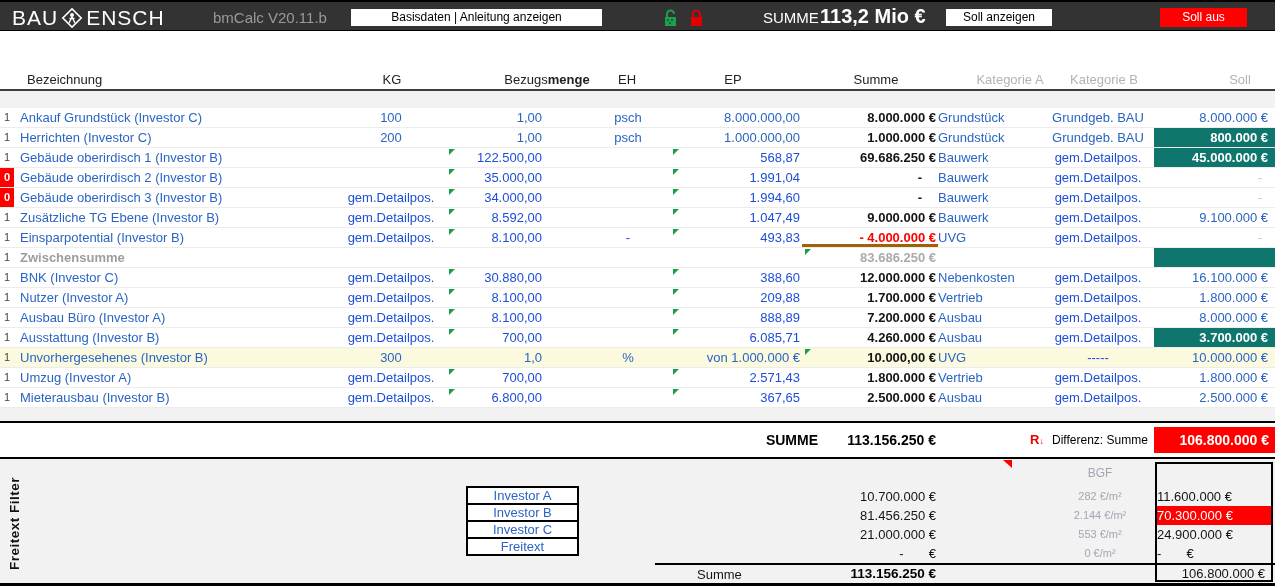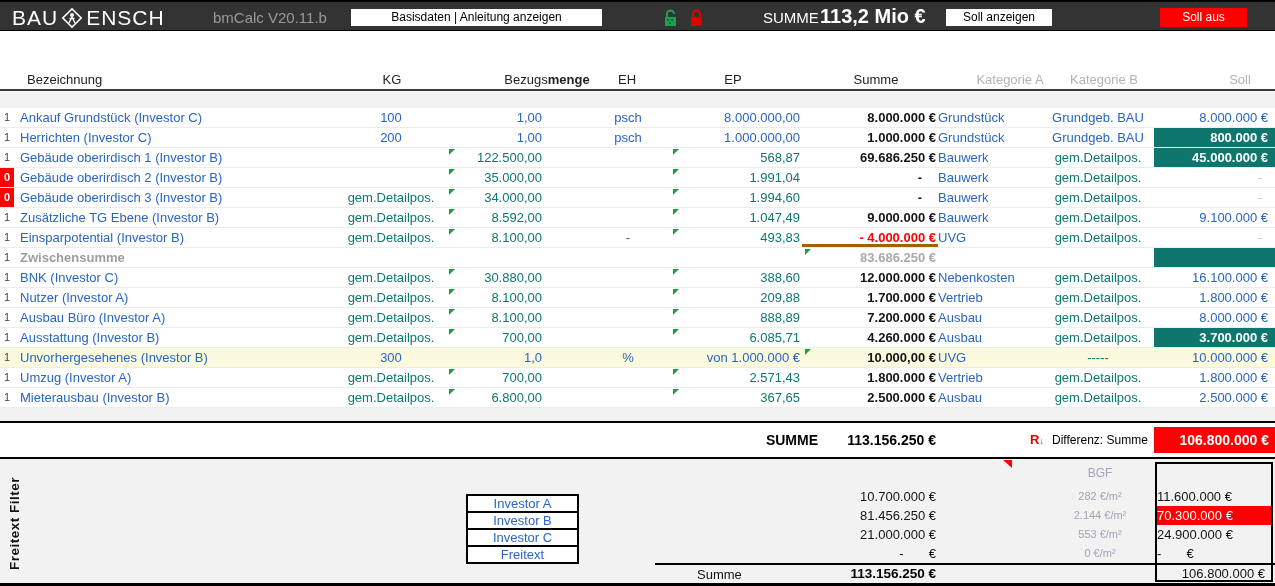--- a/index.html
+++ b/index.html
@@ -49,21 +49,21 @@
   .c-summe.dash { padding-right:16px; }
   .c-summe.neg { color:#f00; }
   .c-summe.subtotal { color:#aaa; }
   .c-summe.underline { border-bottom:3px solid #a16207; }
   .c-kata { width:104px; text-align:left; }
   .c-katb { width:112px; text-align:center; }
   .c-soll { width:121px; text-align:right; padding-right:7px; }
   .c-soll.alert { background:#0f766e; color:#fff; font-weight:700; }
   .c-soll.dash { color:#c9c9c9; padding-right:13px; }
   .blue { color:#2a64c4; }
-  .muted { color:#0f766e; }
+  .muted { color:#1d4ed8; }
   .flag { position:absolute; left:3px; top:1px; width:0; height:0;
     border-top:6px solid #17a045; border-right:6px solid transparent; }
 
   #lower-gray { position:absolute; left:0; top:408px; width:1275px; height:13px; background:#f2f2f2; }
 
   
   #line-a { position:absolute; left:0; top:421px; width:1275px; height:2px; background:#000; }
   #summe-band { position:absolute; left:0; top:423px; width:1275px; height:34px; background:#fff; }
   #summe-band .lbl  { position:absolute; right:457px; top:0; line-height:34px; font-size:14px; font-weight:700; }
   #summe-band .val  { position:absolute; right:339px; top:0; line-height:34px; font-size:14px; font-weight:700; }
@@ -78,21 +78,21 @@
   #footer { position:absolute; left:0; top:459px; width:1275px; height:125px; background:#f2f2f2; }
   #footer-bottom-line { position:absolute; left:0; top:583px; width:1275px; height:3px; background:#000; }
   #filter-label { position:absolute; left:4px; top:8px; height:112px; width:18px;
     writing-mode:vertical-lr; transform:rotate(180deg); font-size:13.5px; font-weight:700; color:#111;
     text-align:center; letter-spacing:.5px; }
   #red-marker { position:absolute; left:1003px; top:1px; width:0; height:0;
     border-top:8px solid #f00; border-left:9px solid transparent; }
   #filter-buttons { position:absolute; left:466px; top:27px; width:113px; }
   .f-btn { height:19px; border:2px solid #000; margin-top:-2px; background:#fff;
     color:#2a64c4; font-size:13px; text-align:center; line-height:15px; }
-  .f-btn:first-child { margin-top:8px; }
+  .f-btn:first-child { margin-top:0; }
   .fv { position:absolute; right:339px; height:19px; line-height:19px; font-size:13px; color:#141414; }
   .fbgf { position:absolute; left:1040px; width:120px; height:19px; line-height:19px;
     font-size:11px; color:#a4a4b4; text-align:center; }
   #bgf-head { position:absolute; left:1040px; width:120px; top:7px; font-size:12px; color:#a4a4b4; text-align:center; }
   #soll-box { position:absolute; left:1155px; top:3px; width:118px; height:120px; border:2px solid #000; background:#f2f2f2; }
   #soll-box .sb-blank { height:23px; }
   .sb-row { height:19px; line-height:19px; font-size:13px; text-align:left; padding-right:6px; color:#141414; }
   .sb-row.alert { background:#f00; color:#fff; }
   #sb-sep { border-top:2px solid #000; }
   .sb-sum { height:18px; line-height:18px; font-size:13px; text-align:right; padding-right:6px; color:#141414; }

